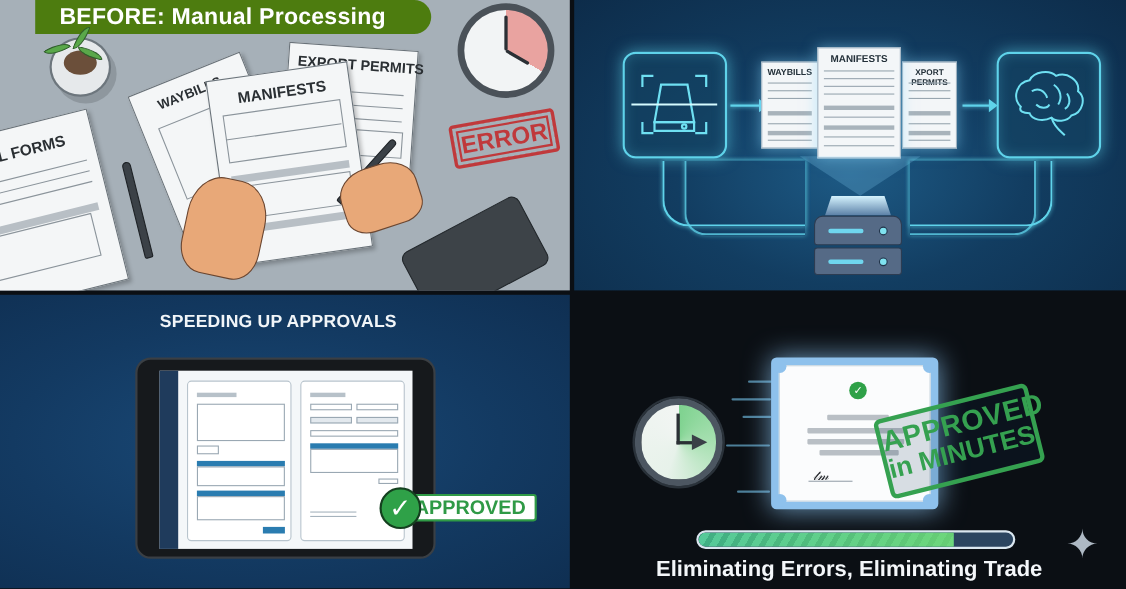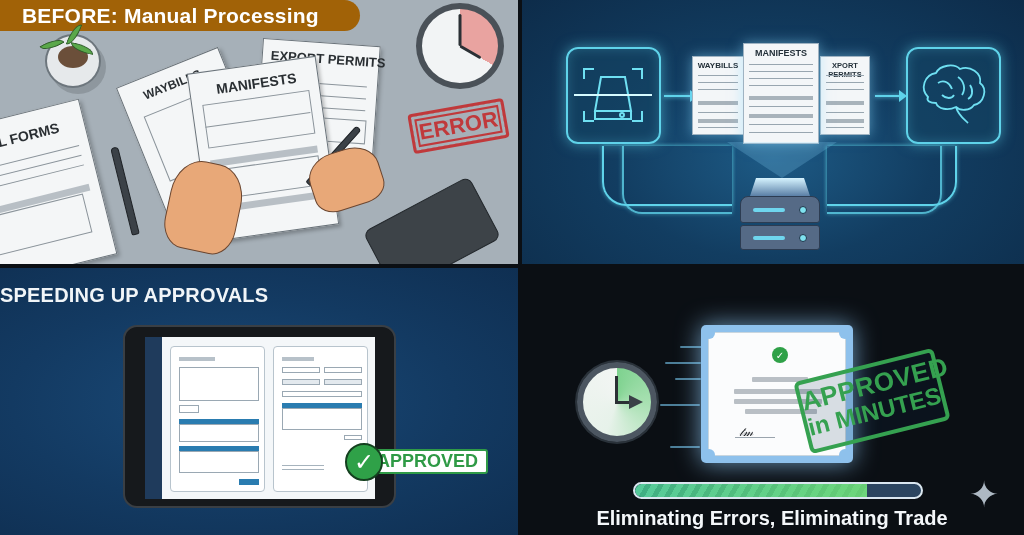--- a/index.html
+++ b/index.html
@@ -4,21 +4,21 @@
 <style>
   * { box-sizing: border-box; margin: 0; padding: 0; }
   html, body { width: 1024px; height: 535px; overflow: hidden; background: #0b0f14; }
   body { font-family: "Liberation Sans", "DejaVu Sans", sans-serif; position: relative; }
   .grid { position: absolute; inset: 0; display: grid; grid-template-columns: 518px 502px; grid-template-rows: 264px 267px; gap: 4px; }
   .quad { position: relative; overflow: hidden; }
 
   
   .q1 { background: #a6b0b8; }
   .badge { position: absolute; left: 0; top: 0; height: 31px; padding: 0 22px 0 22px; border-radius: 0 0 16px 0; display: flex; align-items: center; color: #fff; font-weight: 700; font-size: 21px; letter-spacing: 0.2px; }
-  .q1 .badge { background: #a16207; border-radius: 0 16px 16px 0; width: 360px; }
+  .q1 .badge { background: #4d7c0f; border-radius: 0 16px 16px 0; width: 360px; margin-left: 32px; }
   .paper { position: absolute; background: #f4f6f7; border: 1.5px solid #6a737a; box-shadow: 2px 3px 4px rgba(0,0,0,0.25); }
   .paper .ttl { position: absolute; font-weight: 700; font-size: 14px; color: #2a2f33; white-space: nowrap; }
   .paper .ln { position: absolute; height: 1px; background: #8b949b; }
   .paper .bar { position: absolute; height: 7px; background: #b8bfc5; }
   .paper .cell { position: absolute; border: 1px solid #8b949b; }
   .plant-pot { position: absolute; left: 45px; top: 34px; width: 56px; height: 54px; border-radius: 50%; background: #e6e9eb; border: 2px solid #6d767d; box-shadow: 5px 6px 0 #8e979e; }
   .plant-pot::after { content: ""; position: absolute; left: 11px; top: 10px; width: 30px; height: 22px; border-radius: 50%; background: #6b4f3a; }
   .leaf { position: absolute; width: 24px; height: 9px; background: #5aa84a; border: 1px solid #2f5e2a; border-radius: 0 100% 0 100%; z-index: 2; }
   .pen { position: absolute; width: 8px; height: 90px; background: #3b4147; border-radius: 4px 4px 2px 2px; border: 1px solid #1e2226; }
   .hand { position: absolute; background: #e8a878; border: 1.5px solid #6b4630; border-radius: 40% 40% 30% 30%; }
@@ -53,21 +53,21 @@
   .tpanel .tl { position: absolute; height: 1px; background: #a6b3bd; }
   .tpanel .tbox { position: absolute; border: 1px solid #9aa8b3; }
   .verified { position: absolute; left: 345px; top: 446px; height: 30px; width: 143px; }
   .verified .pill { position: absolute; left: 18px; top: 3px; width: 125px; height: 25px; background: #fff; border: 2px solid #2f9a46; border-radius: 3px; display: flex; align-items: center; justify-content: flex-end; padding-right: 8px; color: #2f9a46; font-weight: 700; font-size: 18px; }
   .verified .check { position: absolute; left: 0; top: -3px; width: 38px; height: 38px; border-radius: 50%; background: #2fa148; border: 2px solid #14401f; display: flex; align-items: center; justify-content: center; color: #fff; font-size: 24px; font-weight: 700; }
   .loose-paper { position: absolute; background: #cfe3f0; border: 1px solid #6f93ad; }
   .curve { position: absolute; border: 9px solid #9fd0ec; border-color: #9fd0ec transparent transparent transparent; border-radius: 50%; }
 
   
   .q4 { background: radial-gradient(ellipse at 45% 50%, #1a4a78 0%, #133a62 55%, #0f2f52 100%); }
-  .q4 .h { position: absolute; left: 0; right: 12px; top: 16px; text-align: left; color: #f1f5f8; font-weight: 700; font-size: 20px; letter-spacing: 0.2px; }
+  .q4 .h { position: absolute; left: 0; right: 12px; top: 16px; text-align: center; color: #f1f5f8; font-weight: 700; font-size: 16px; letter-spacing: 0.2px; }
   .cert { position: absolute; left: 701px; top: 325px; width: 152px; height: 138px; background: #8ec1ec; border-radius: 5px; box-shadow: 0 0 24px rgba(150,210,255,0.7); }
   .cert .inner { position: absolute; left: 7px; top: 7px; right: 7px; bottom: 7px; background: #fbfcfd; border: 1px solid #c9d6df; }
   .cert .corner { position: absolute; width: 12px; height: 12px; background: #8ec1ec; border-radius: 50%; }
   .cert .gl { position: absolute; height: 5px; background: #b9bfc5; border-radius: 1px; }
   .seal { position: absolute; left: 63px; top: 14px; width: 16px; height: 16px; border-radius: 50%; background: #2fa148; color: #fff; font-size: 10px; display: flex; align-items: center; justify-content: center; font-weight: 700; }
   .approved { position: absolute; left: 800px; top: 364px; width: 144px; height: 74px; border: 4px solid #35a150; border-radius: 6px; transform: rotate(-14deg); color: #35a150; font-weight: 700; text-align: center; line-height: 1; box-shadow: inset 0 0 0 3px rgba(19,58,98,0.0); background: rgba(15,47,82,0.15); }
   .approved .a1 { font-size: 26px; margin-top: 4px; letter-spacing: 0.5px; }
   .approved .a2 { font-size: 24px; margin-top: 2px; }
   .clock2 { position: absolute; left: 577px; top: 362px; width: 80px; height: 80px; border-radius: 50%; background: conic-gradient(#7ed28f 0deg, #a7e0b1 90deg, #e7f2ea 200deg, #f2f5f3 360deg); border: 6px solid #4c5661; box-shadow: 0 0 0 2px #2a323a; }
   .speedline { position: absolute; height: 2px; background: rgba(120,200,240,0.6); border-radius: 1px; }

